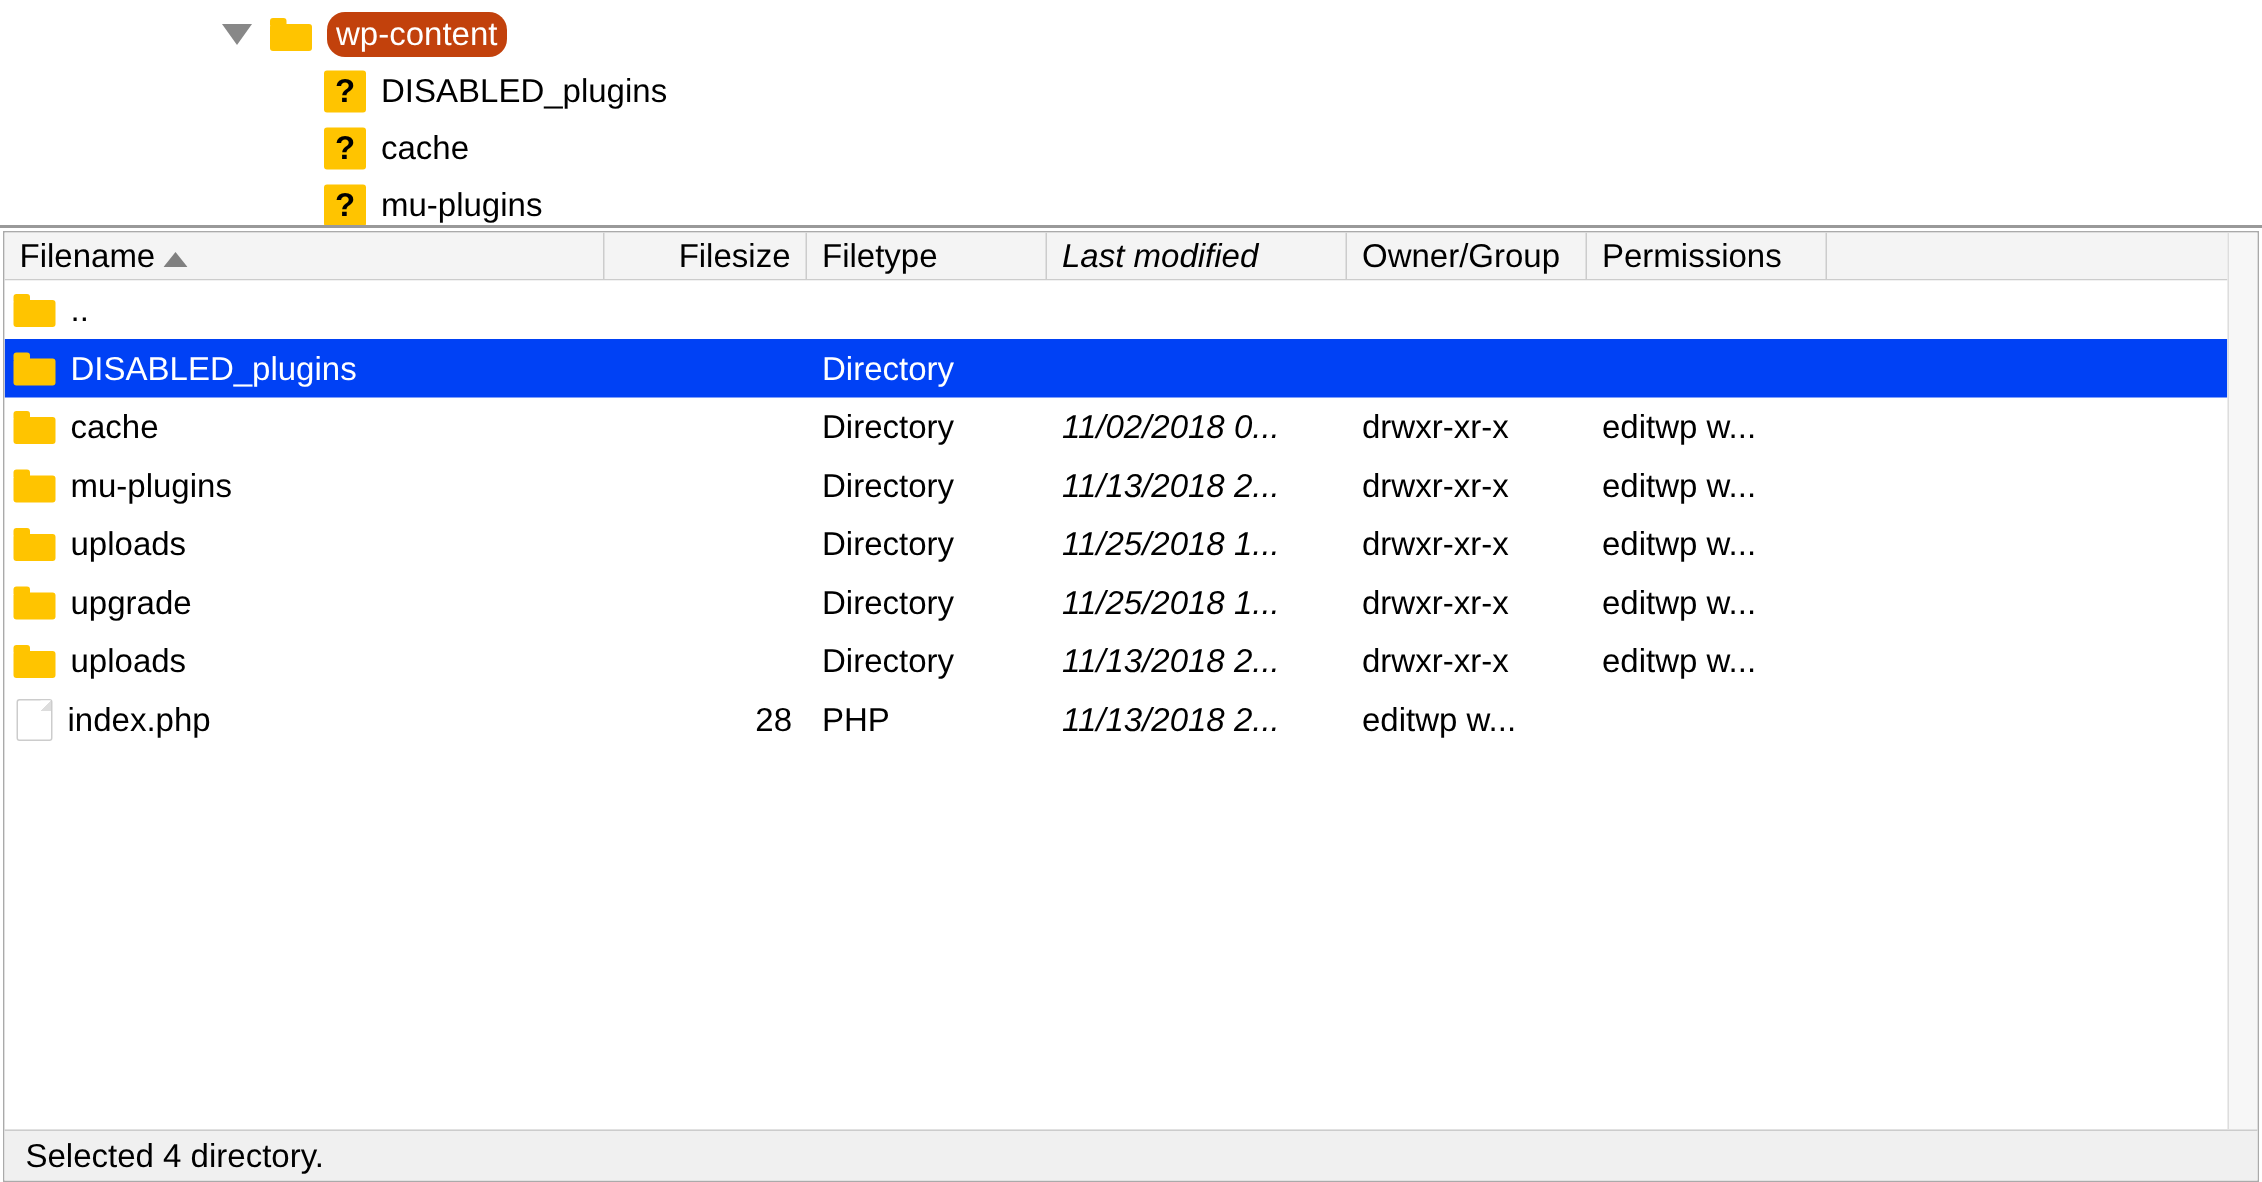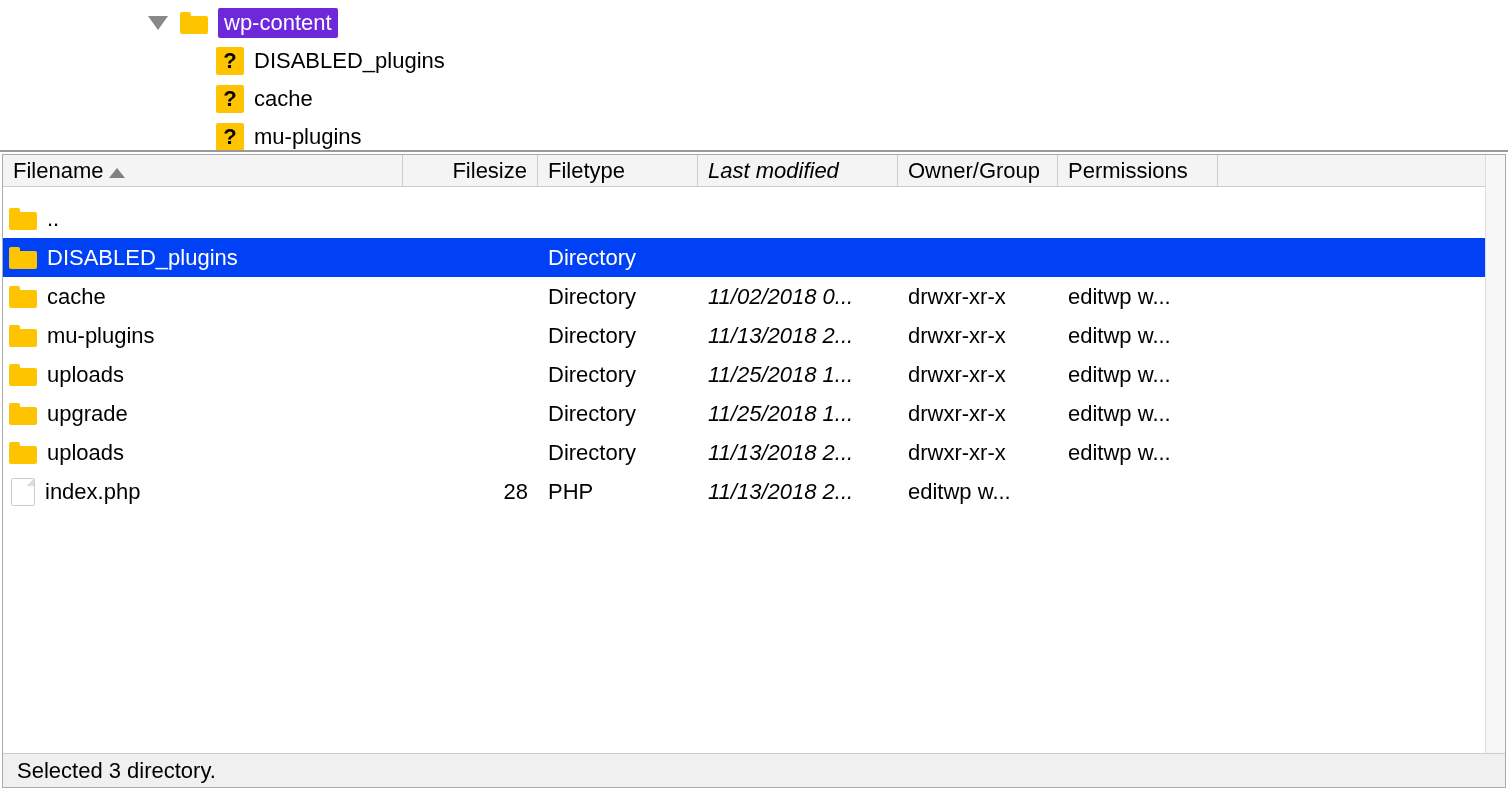--- a/index.html
+++ b/index.html
@@ -91,24 +91,24 @@
     .file-icon::after {
       content: "";
       position: absolute;
       top: 0;
       right: 0;
       width: 7px;
       height: 7px;
       background: linear-gradient(135deg, #fff 50%, #ddd 50%);
     }
     .selected-tree {
-      background: #6d28d9;
+      background: #c2410c;
       color: #fff;
       padding: 2px 6px;
-      border-radius: 2px;
+      border-radius: 12px;
       text-align: center;
     }
     .bottom-panel {
       height: 634px;
       display: flex;
       flex-direction: column;
       border: 1px solid #aaa;
       margin: 2px 2px 0 2px;
     }
     .header-row {
@@ -179,21 +179,20 @@
     }
     .main-area {
       display: flex;
       flex: 1;
       overflow: hidden;
     }
     .list-wrapper {
       flex: 1;
       display: flex;
       flex-direction: column;
-      gap: 12px;
     }
   </style>
 </head>
 <body>
 
 <div class="top-panel">
   <div class="tree-row tree-indent-1">
     <span class="disclosure-triangle"></span>
     <span class="folder-icon"></span>
     <span class="selected-tree">wp-content</span>
@@ -326,15 +325,15 @@
             <div class="cell col-size">28</div>
             <div class="cell col-type">PHP</div>
             <div class="cell col-modified">11/13/2018 2...</div>
             <div class="cell col-owner">editwp w...</div>
           </div>
         </div>
     </div>
     <div class="scrollbar-area"></div>
   </div>
   <div class="status-bar">
-    <span>Selected 3 directory.</span>
+    <span>Selected 4 directory.</span>
   </div>
 </div>
 
 </body></html>

